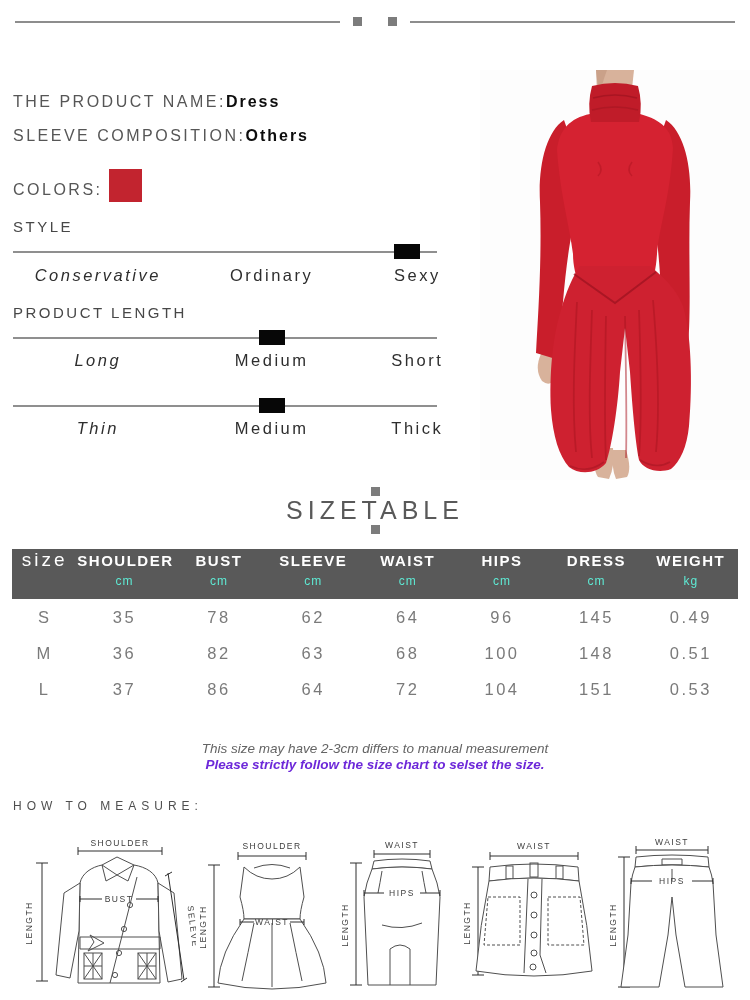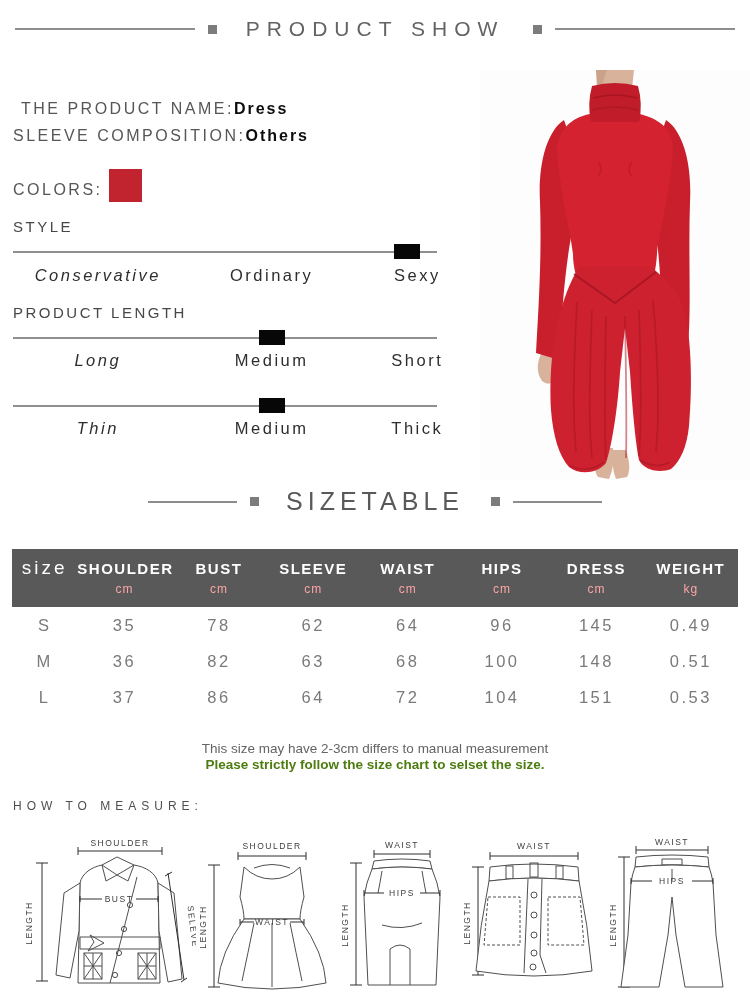--- a/index.html
+++ b/index.html
@@ -7,73 +7,72 @@
     position:relative;width:750px;height:1000px;background:#ffffff;overflow:hidden;
     font-family:"Liberation Sans","DejaVu Sans",sans-serif;color:#333;
   }
   
   .sec-header{position:absolute;display:flex;align-items:center;}
   .sec-header .rule{flex:1;height:2px;background:#8d8d8d;}
   .sec-header .sq{width:9px;height:9px;background:#7c7c7c;margin:0 13px;flex:none;}
   .sec-header .sec-title{flex:none;color:#636363;white-space:nowrap;}
   #hdr-product-show{top:17px;left:15px;right:15px;}
   #hdr-product-show .sec-title{font-size:21px;letter-spacing:7px;margin:0 16px;}
-  #hdr-sizetable{top:487px;left:148px;right:148px;}
+  #hdr-sizetable{top:487px;left:148px;right:148px;flex-direction:column;}
   #hdr-sizetable .sec-title{font-size:25px;letter-spacing:5px;color:#595959;margin:0 14px;}
   
   .info-row{position:absolute;left:13px;white-space:nowrap;font-size:16px;letter-spacing:2.5px;}
   .info-label{color:#565656;}
   .info-value{color:#0d0d0d;font-weight:600;letter-spacing:2px;}
-  #row-name{top:100px;margin-left:8px;}
+  #row-name{top:93px;}
   #row-fabric{top:127px;}
   #row-colors{top:177px;display:flex;align-items:center;}
   .swatch{width:33px;height:33px;margin-left:6px;margin-top:-8px;background:#c2242f;}
   
   .attr{position:absolute;left:13px;width:424px;}
   .attr-label{font-size:15px;letter-spacing:2.5px;color:#474747;white-space:nowrap;}
   .attr-track{position:relative;height:2px;background:#8f8f8f;}
   .attr-marker{position:absolute;width:26px;height:15px;background:#070707;top:-7px;transform:translateX(-50%);}
   .attr-options{position:relative;height:20px;}
   .opt{position:absolute;transform:translateX(-50%);font-size:16.5px;letter-spacing:2.5px;color:#2e2e2e;white-space:nowrap;}
   .opt.o0{left:20%;font-style:italic;}.opt.o1{left:61%;}.opt.o2{left:93%;margin-left:10px;}
   #attr-style{top:218px;}    #attr-style .attr-track{margin-top:16px;}    #attr-style .attr-options{margin-top:13px;}
   #attr-length{top:304px;}   #attr-length .attr-track{margin-top:16px;}   #attr-length .attr-options{margin-top:12px;}
   #attr-thick{top:389px;}    #attr-thick .attr-track{margin-top:16px;}    #attr-thick .attr-options{margin-top:12px;}
   
   .photo{position:absolute;left:480px;top:70px;width:270px;height:410px;}
   
   .size-table{position:absolute;top:549px;left:12px;width:726px;border-collapse:collapse;table-layout:fixed;}
-  .size-table th{background:#595959;color:#ffffff;padding:8px 0 9px;font-weight:700;}
+  .size-table th{background:#595959;color:#ffffff;padding:0 0 9px;font-weight:700;}
   .size-table th .col{font-size:15px;letter-spacing:1.5px;}
   .size-table th.size-col .col{font-size:19px;font-weight:400;letter-spacing:3px;}
-  .size-table th .unit{font-size:12px;font-weight:400;color:#fca5a5;margin-top:5px;letter-spacing:1px;min-height:14px;text-align:center;}
+  .size-table th .unit{font-size:12px;font-weight:400;color:#5eead4;margin-top:5px;letter-spacing:1px;min-height:14px;text-align:center;}
   .size-table td{text-align:center;padding:8.5px 0;color:#7a7a7a;font-size:16.5px;letter-spacing:2.5px;}
   .size-table col.c-size{width:9%;}
   
-  .notes{position:absolute;top:742px;left:0;right:0;text-align:center;line-height:1.02;}
+  .notes{position:absolute;top:742px;left:0;right:0;text-align:center;line-height:1.02;font-style:italic;}
   .note-gray{color:#646464;font-size:13.5px;margin-bottom:2px;}
-  .note-red{color:#4d7c0f;font-size:13.5px;font-weight:700;}
+  .note-red{color:#6d28d9;font-size:13.5px;font-weight:700;}
   
   .measure-title{position:absolute;top:799px;left:13px;font-size:12px;letter-spacing:5px;color:#4f4f4f;white-space:nowrap;}
   .figures{position:absolute;top:835px;left:18px;width:714px;height:160px;display:flex;align-items:flex-start;}
   .figures svg{flex:none;}
   .figures text{font-size:8.5px;letter-spacing:1.5px;fill:#3d3d3d;font-family:"Liberation Sans","DejaVu Sans",sans-serif;}
   .fig-line{stroke:#4f4f4f;stroke-width:1;fill:none;}
   .fig-meas{stroke:#2f2f2f;stroke-width:1;fill:none;}
   .fig-fill{fill:#ffffff;}
 </style>
 </head>
 <body>
 
 <div class="canvas">
 
   <div class="sec-header" id="hdr-product-show">
     <div class="rule"></div>
     <div class="sq"></div>
-    <div class="sec-title">PRODUCT SHOW</div>
     <div class="sq"></div>
     <div class="rule"></div>
   </div>
 
   <div class="info-row" id="row-name">
     <span class="info-label">THE PRODUCT NAME:</span><span class="info-value">Dress</span>
   </div>
   <div class="info-row" id="row-fabric">
     <span class="info-label">SLEEVE COMPOSITION:</span><span class="info-value">Others</span>
   </div>

